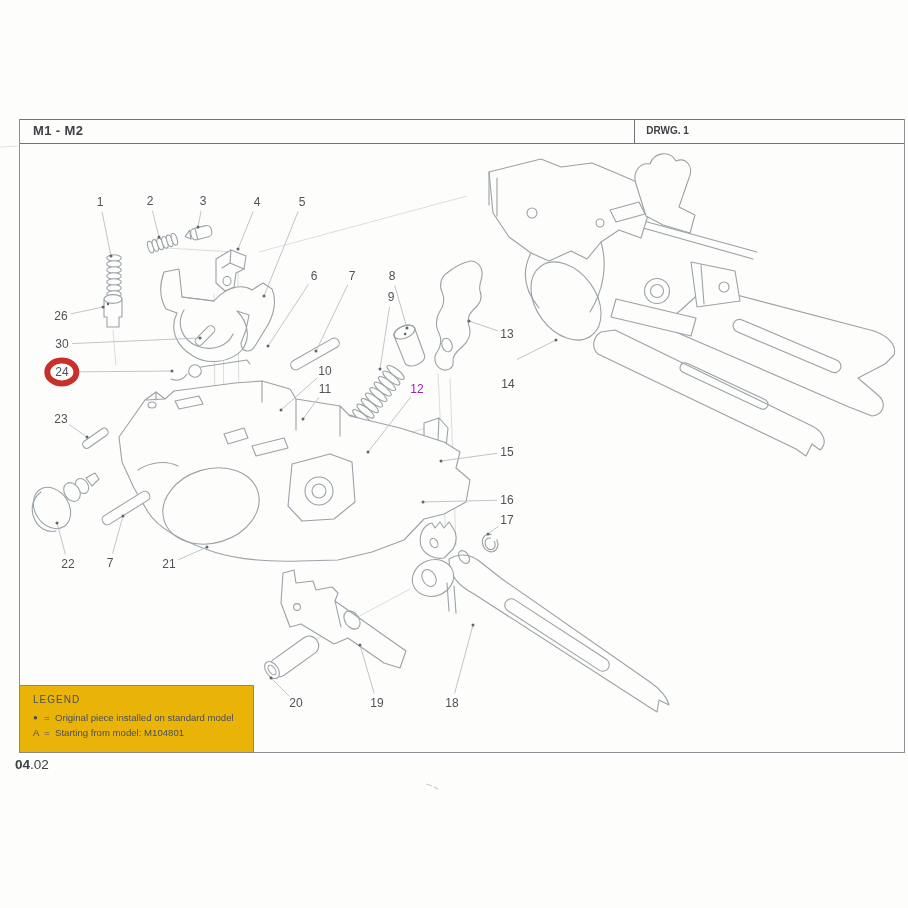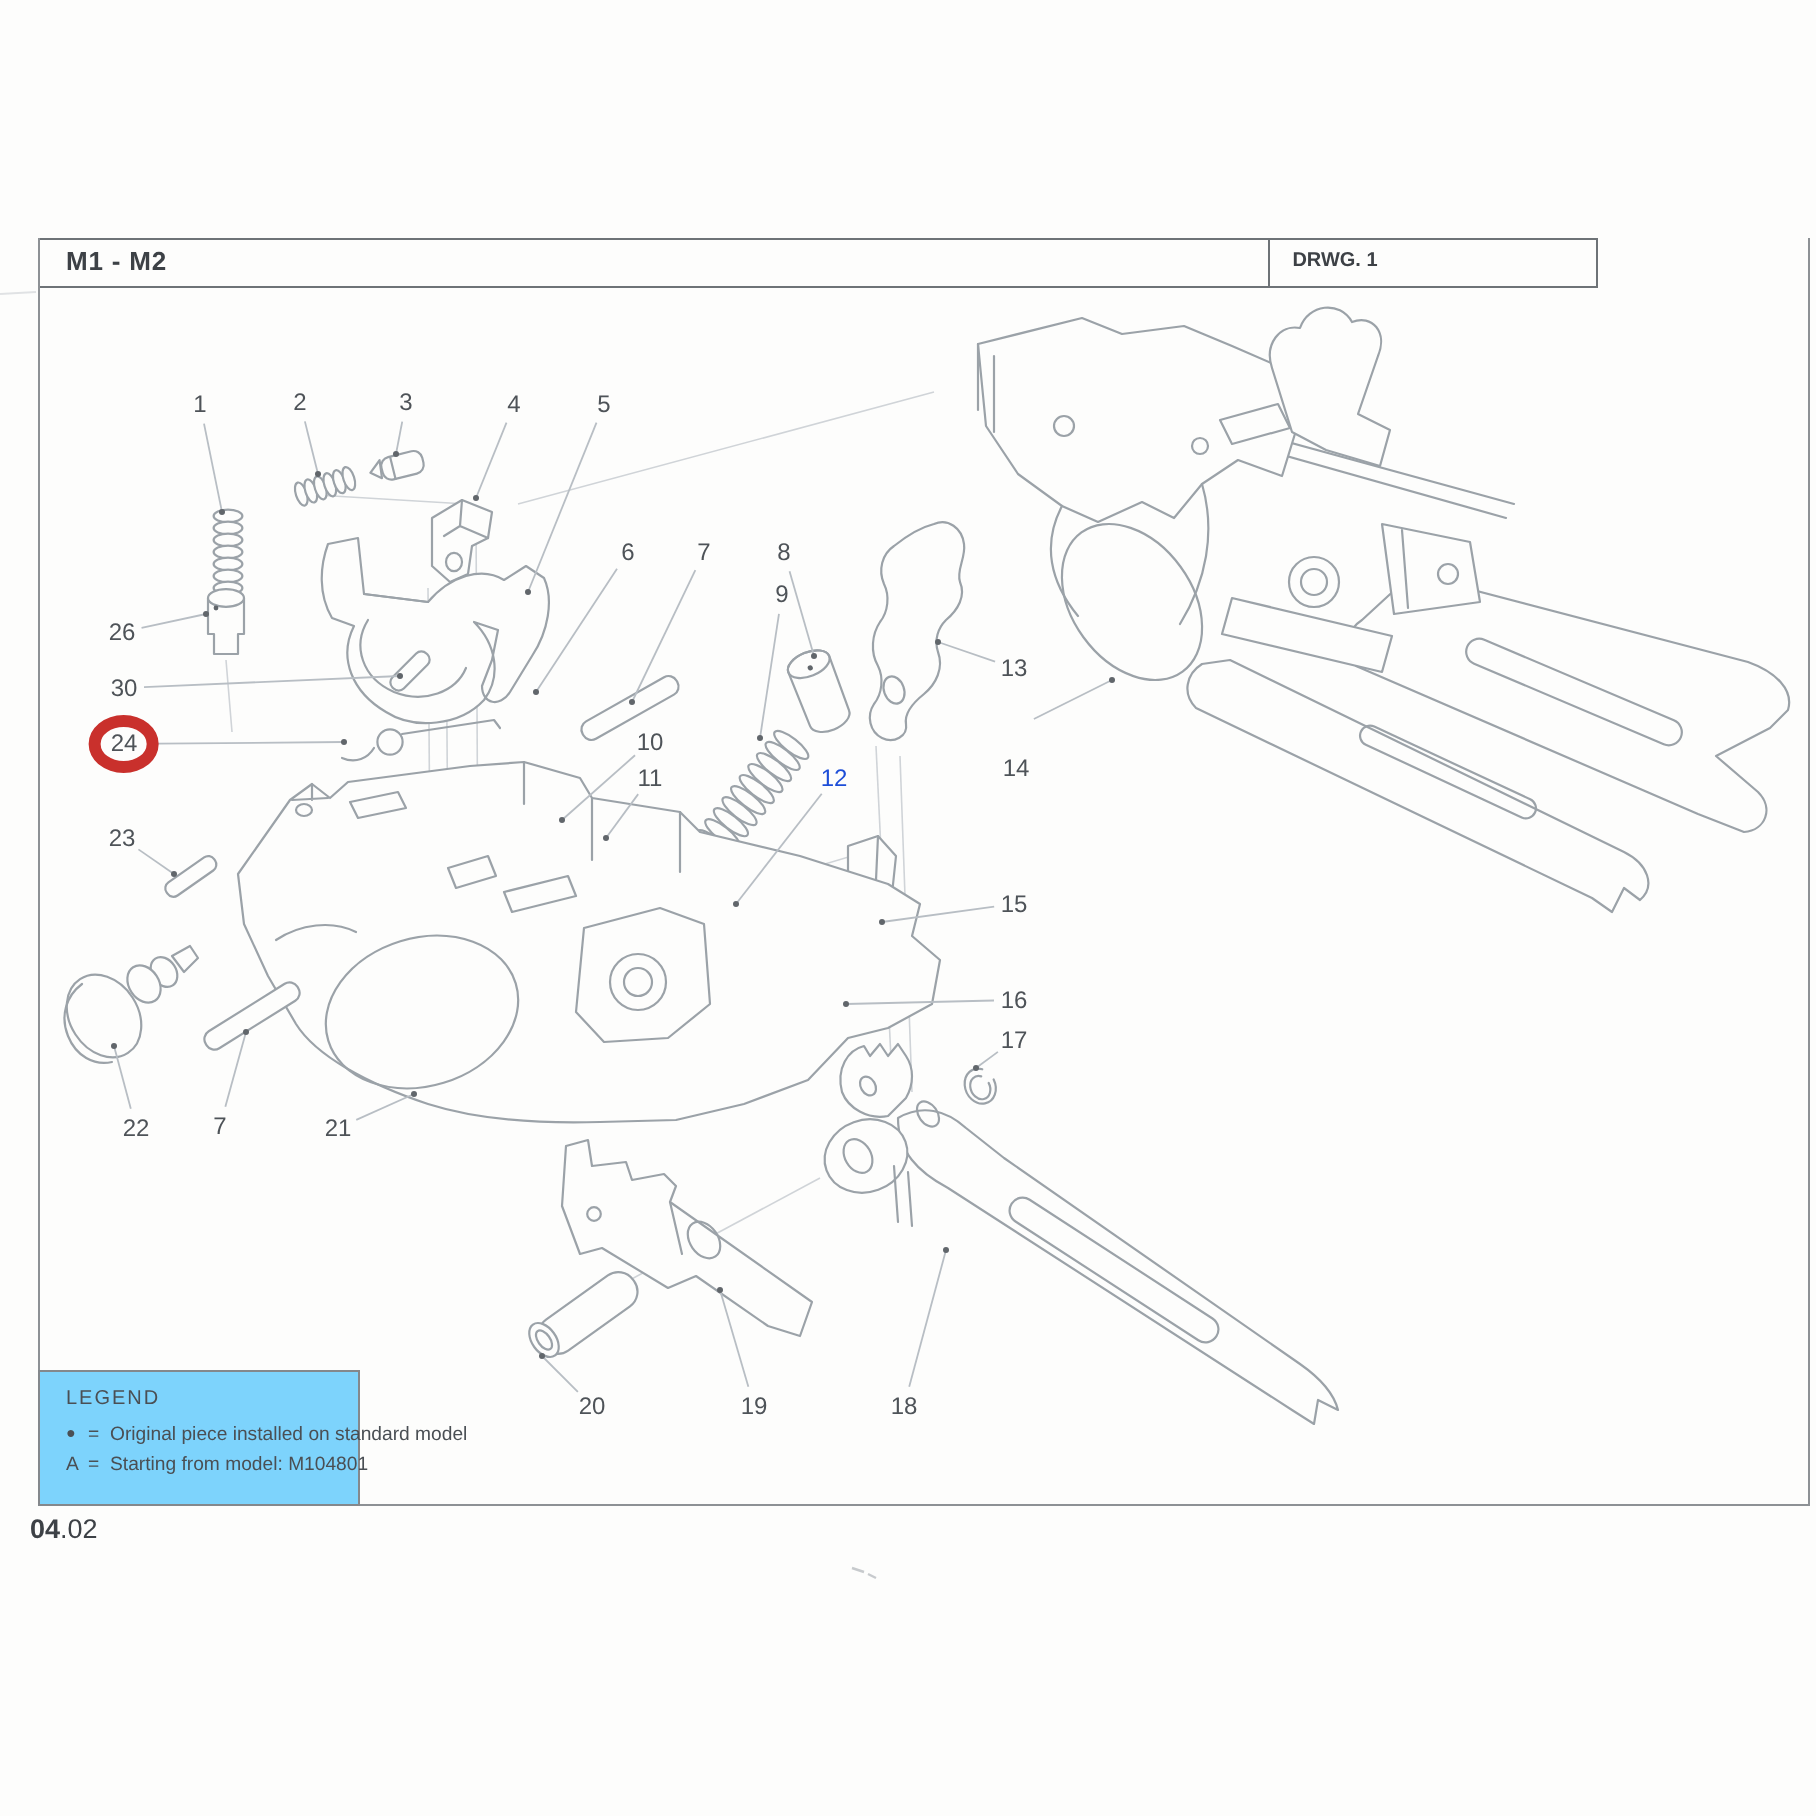--- a/index.html
+++ b/index.html
@@ -3,28 +3,28 @@
 <meta charset="utf-8">
 <style>
   *{margin:0;padding:0;box-sizing:border-box}
   html,body{width:908px;height:908px}
   body{position:relative;background:#fdfdfc;font-family:"Liberation Sans",sans-serif;overflow:hidden;color:#3e4247}
   .page{position:absolute;inset:0}
   
   .frame{position:absolute;left:19px;top:119px;width:886px;height:634px;
          border-left:1px solid #8d9195;border-right:1px solid #8d9195;border-bottom:1px solid #8d9195}
   
-  .header{position:absolute;left:19px;top:119px;width:780px;height:25px;display:flex;
+  .header{position:absolute;left:19px;top:119px;width:886px;height:25px;display:flex;
           border:1px solid #6e7377;background:#fdfdfc}
   .hd-model{flex:0 0 614px;font-weight:bold;font-size:13px;letter-spacing:.4px;line-height:22px;padding-left:13px;color:#3d4146}
   .hd-drwg{flex:0 0 66px;border-left:1px solid #6e7377;font-weight:bold;font-size:10px;line-height:22px;text-align:center;color:#3d4146}
   .hd-title{flex:1;border-left:1px solid #6e7377;font-weight:bold;font-size:11.5px;letter-spacing:.4px;line-height:22px;text-align:center;color:#3d4146}
   
-  .legend{position:absolute;left:19px;top:685px;width:161px;height:68px;border:1px solid #84888c;
-          background:#7dd3fc;padding:8px 8px 0 13px;z-index:5}
+  .legend{position:absolute;left:19px;top:685px;width:235px;height:68px;border:1px solid #84888c;
+          background:#eab308;padding:8px 8px 0 13px;z-index:5}
   .lg-head{font-size:10px;letter-spacing:1px;color:#4a4f54;margin-bottom:7px}
   .lg-row{font-size:9.6px;color:#4a4f54;margin-bottom:4px;white-space:nowrap}
   .lg-sym{display:inline-block;width:11px}
   .lg-eq{display:inline-block;width:11px}
   .lg-val{font-weight:normal}
   
   .pageno{position:absolute;left:15px;top:757px;font-size:13.5px;color:#3d4146}
   .pageno b{font-weight:bold}
   
   svg{position:absolute;left:0;top:0}
@@ -349,21 +349,21 @@
       <div class="part-label" style="left: 150px; top: 201px; color: rgb(78, 83, 88);">2</div>
       <div class="part-label" style="left: 203px; top: 201px; color: rgb(78, 83, 88);">3</div>
       <div class="part-label" style="left: 257px; top: 202px; color: rgb(78, 83, 88);">4</div>
       <div class="part-label" style="left: 302px; top: 202px; color: rgb(78, 83, 88);">5</div>
       <div class="part-label" style="left: 314px; top: 276px; color: rgb(78, 83, 88);">6</div>
       <div class="part-label" style="left: 352px; top: 276px; color: rgb(78, 83, 88);">7</div>
       <div class="part-label" style="left: 392px; top: 276px; color: rgb(78, 83, 88);">8</div>
       <div class="part-label" style="left: 391px; top: 297px; color: rgb(78, 83, 88);">9</div>
       <div class="part-label" style="left: 325px; top: 371px; color: rgb(78, 83, 88);">10</div>
       <div class="part-label" style="left: 325px; top: 389px; color: rgb(78, 83, 88);">11</div>
-      <div class="part-label" style="left: 417px; top: 389px; color: #1d4ed8; text-align: right;">12</div>
+      <div class="part-label" style="left: 417px; top: 389px; color: #a21caf; text-align: right;">12</div>
       <div class="part-label" style="left: 507px; top: 334px; color: rgb(78, 83, 88);">13</div>
       <div class="part-label" style="left: 508px; top: 364px; color: rgb(78, 83, 88); margin-top: 20px;">14</div>
       <div class="part-label" style="left: 507px; top: 452px; color: rgb(78, 83, 88);">15</div>
       <div class="part-label" style="left: 507px; top: 500px; color: rgb(78, 83, 88);">16</div>
       <div class="part-label" style="left: 507px; top: 520px; color: rgb(78, 83, 88);">17</div>
       <div class="part-label" style="left: 452px; top: 703px; color: rgb(78, 83, 88);">18</div>
       <div class="part-label" style="left: 377px; top: 703px; color: rgb(78, 83, 88);">19</div>
       <div class="part-label" style="left: 296px; top: 703px; color: rgb(78, 83, 88);">20</div>
       <div class="part-label" style="left: 169px; top: 564px; color: rgb(78, 83, 88);">21</div>
       <div class="part-label" style="left: 68px; top: 564px; color: rgb(78, 83, 88);">22</div>

